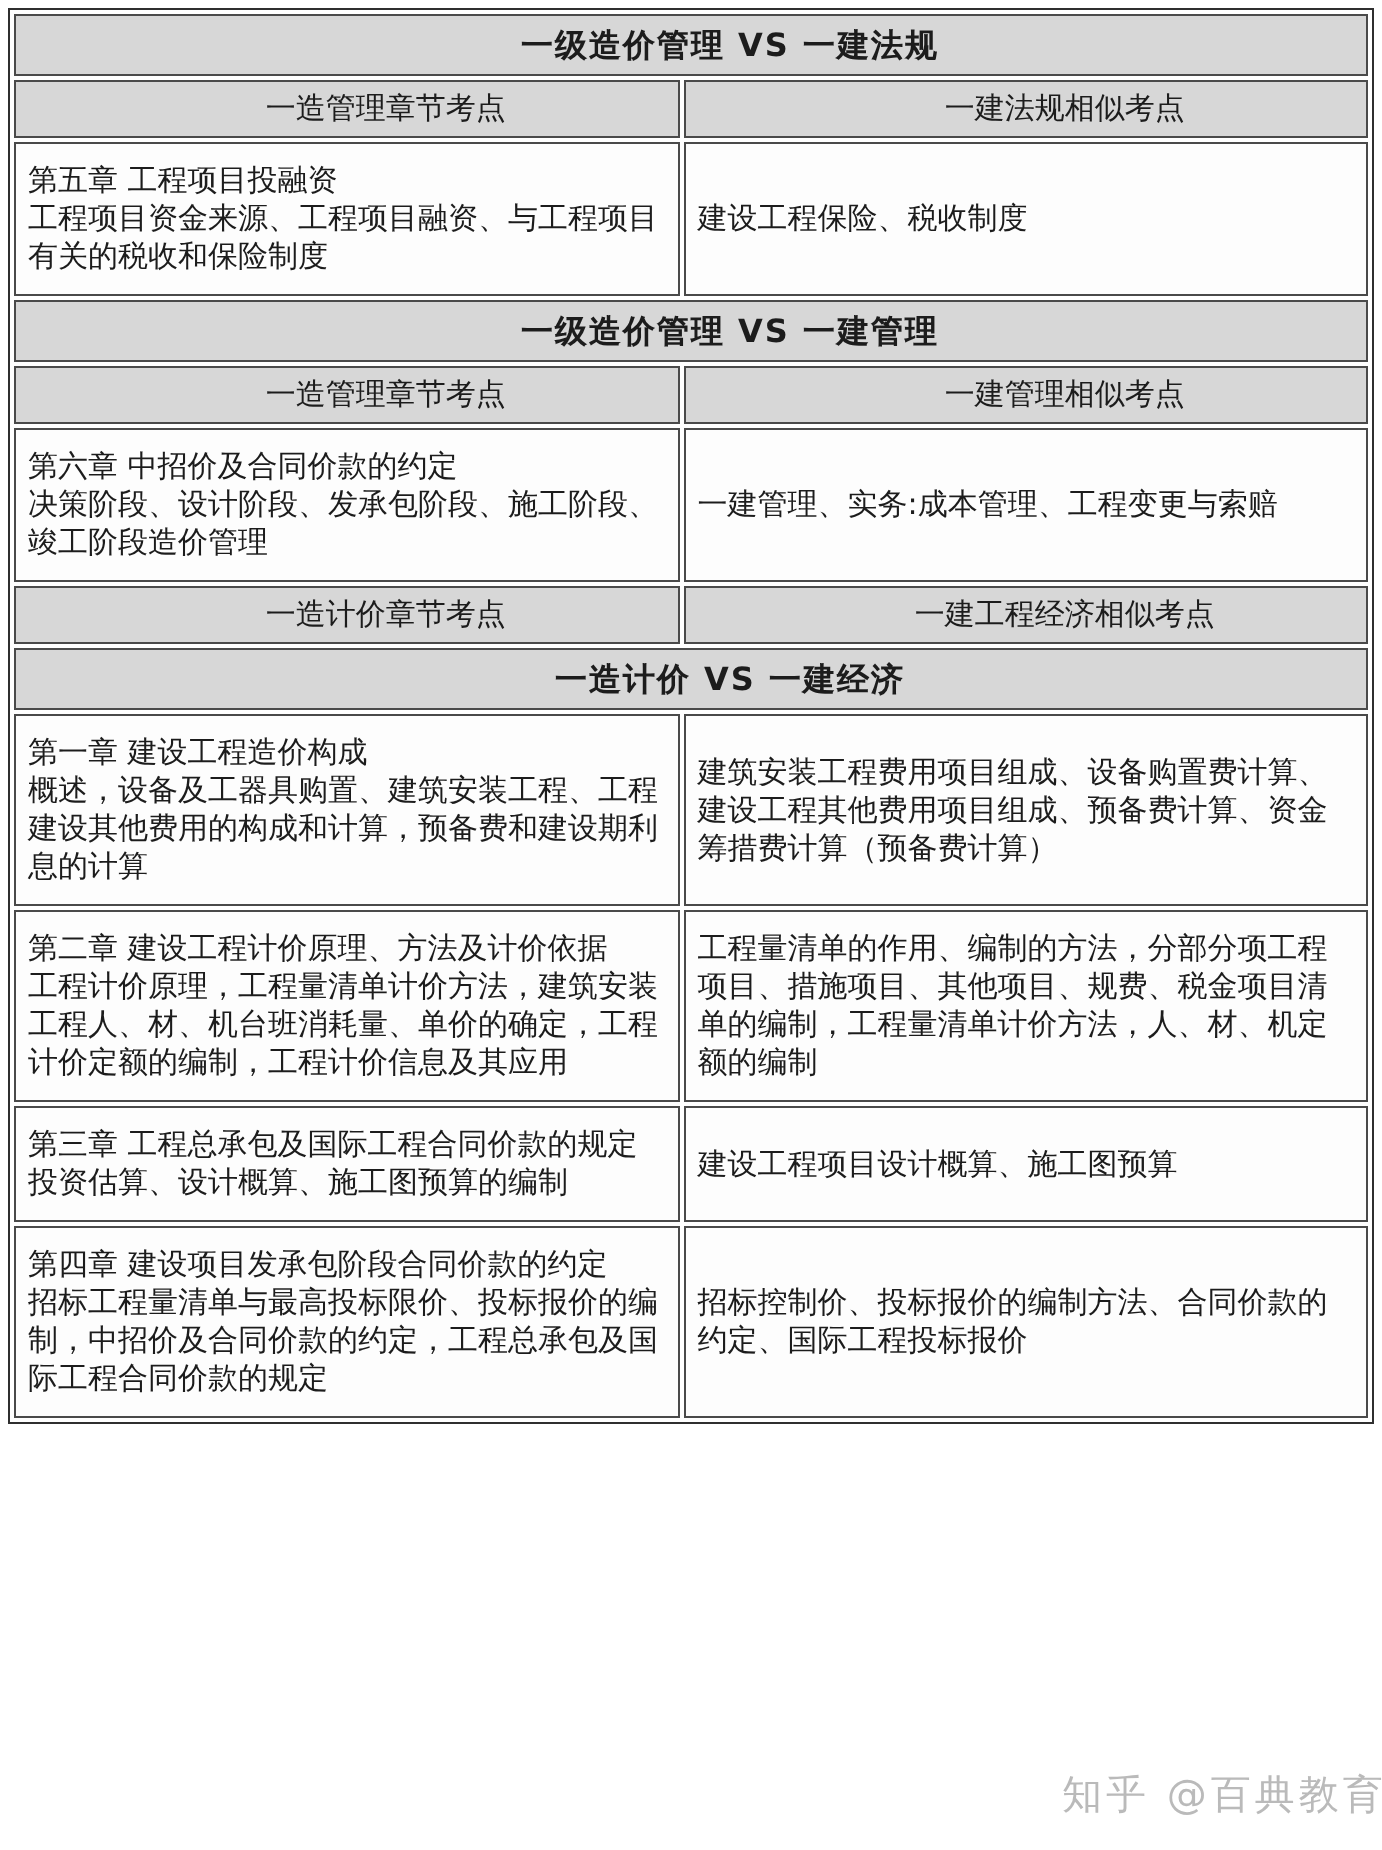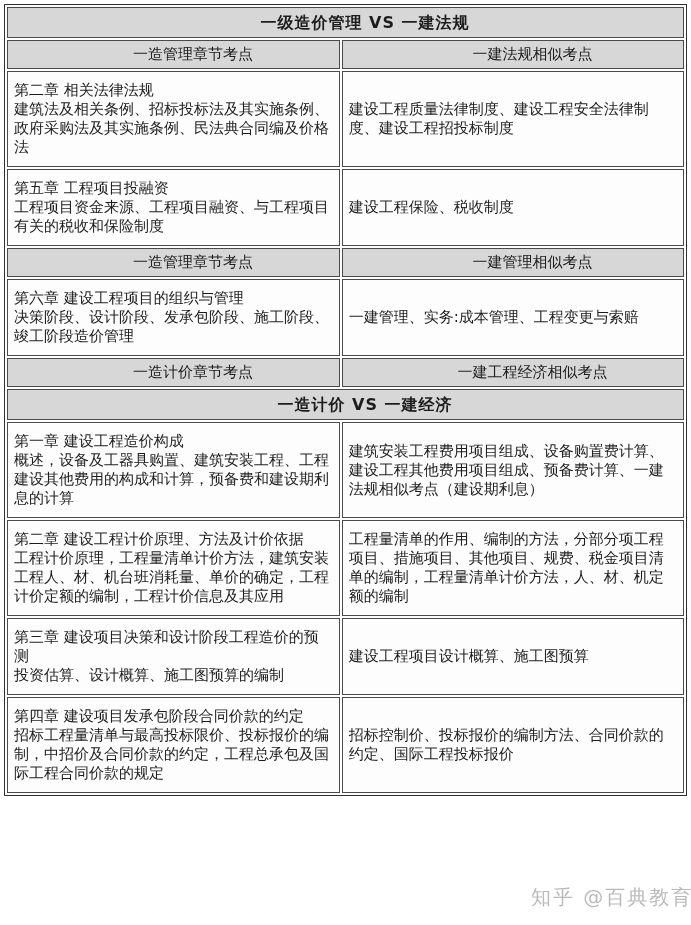--- a/index.html
+++ b/index.html
@@ -81,69 +81,65 @@
     <tbody>
         <tr>
           <th class="section-title" colspan="2">一级造价管理 VS 一建法规</th>
         </tr>
     <tr>
       <th class="col-header">一造管理章节考点</th>
       <th class="col-header">一建法规相似考点</th>
     </tr>
     <tr>
       <td class="cell">
-        <span class="chapter-line">第二章 相关法律法规</span>
-        <span class="detail-line">建筑法及相关条例、招标投标法及其实施条例、政府采购法及其实施条例、民法典合同编及价格法</span>
-      </td>
-      <td class="cell">建设工程质量法律制度、建设工程安全法律制度、建设工程招投标制度</td>
-    </tr>
-    <tr>
-      <td class="cell">
         <span class="chapter-line">第五章 工程项目投融资</span>
         <span class="detail-line">工程项目资金来源、工程项目融资、与工程项目有关的税收和保险制度</span>
       </td>
       <td class="cell">建设工程保险、税收制度</td>
     </tr>
 
     <tr>
+          <th class="section-title" colspan="2">一级造价管理 VS 一建管理</th>
+        </tr>
+    <tr>
       <th class="col-header">一造管理章节考点</th>
       <th class="col-header">一建管理相似考点</th>
     </tr>
     <tr>
       <td class="cell">
-        <span class="chapter-line">第六章 建设工程项目的组织与管理</span>
+        <span class="chapter-line">第六章 中招价及合同价款的约定</span>
         <span class="detail-line">决策阶段、设计阶段、发承包阶段、施工阶段、竣工阶段造价管理</span>
       </td>
       <td class="cell">一建管理、实务:成本管理、工程变更与索赔</td>
     </tr>
 
     <tr>
       <th class="col-header">一造计价章节考点</th>
       <th class="col-header">一建工程经济相似考点</th>
     </tr>
     <tr>
           <th class="section-title" colspan="2">一造计价 VS 一建经济</th>
         </tr>
     <tr>
       <td class="cell">
         <span class="chapter-line">第一章 建设工程造价构成</span>
         <span class="detail-line">概述，设备及工器具购置、建筑安装工程、工程建设其他费用的构成和计算，预备费和建设期利息的计算</span>
       </td>
-      <td class="cell">建筑安装工程费用项目组成、设备购置费计算、建设工程其他费用项目组成、预备费计算、一建法规相似考点（建设期利息）</td>
+      <td class="cell">建筑安装工程费用项目组成、设备购置费计算、建设工程其他费用项目组成、预备费计算、资金筹措费计算（预备费计算）</td>
     </tr>
     <tr>
       <td class="cell">
         <span class="chapter-line">第二章 建设工程计价原理、方法及计价依据</span>
         <span class="detail-line">工程计价原理，工程量清单计价方法，建筑安装工程人、材、机台班消耗量、单价的确定，工程计价定额的编制，工程计价信息及其应用</span>
       </td>
       <td class="cell">工程量清单的作用、编制的方法，分部分项工程项目、措施项目、其他项目、规费、税金项目清单的编制，工程量清单计价方法，人、材、机定额的编制</td>
     </tr>
     <tr>
       <td class="cell">
-        <span class="chapter-line">第三章 建设项目决策和设计阶段工程造价的预测</span>
+        <span class="chapter-line">第三章 工程总承包及国际工程合同价款的规定</span>
         <span class="detail-line">投资估算、设计概算、施工图预算的编制</span>
       </td>
       <td class="cell">建设工程项目设计概算、施工图预算</td>
     </tr>
     <tr>
       <td class="cell">
         <span class="chapter-line">第四章 建设项目发承包阶段合同价款的约定</span>
         <span class="detail-line">招标工程量清单与最高投标限价、投标报价的编制，中招价及合同价款的约定，工程总承包及国际工程合同价款的规定</span>
       </td>
       <td class="cell">招标控制价、投标报价的编制方法、合同价款的约定、国际工程投标报价</td>

